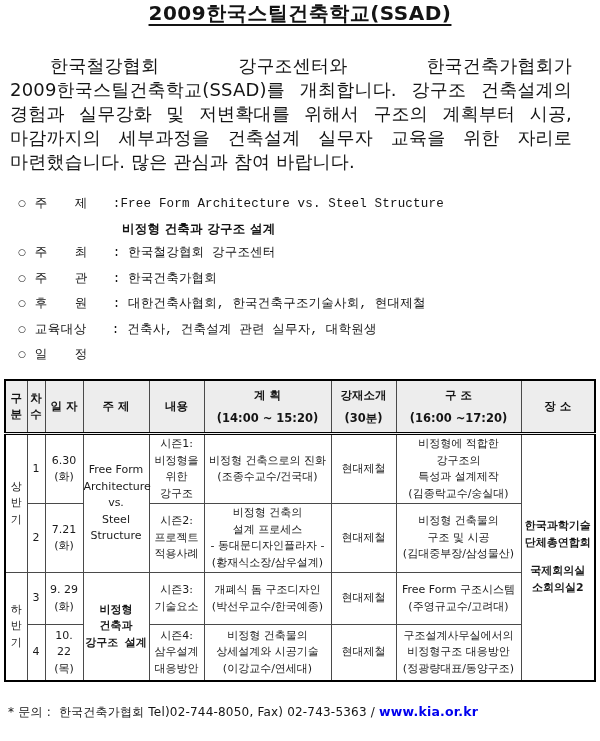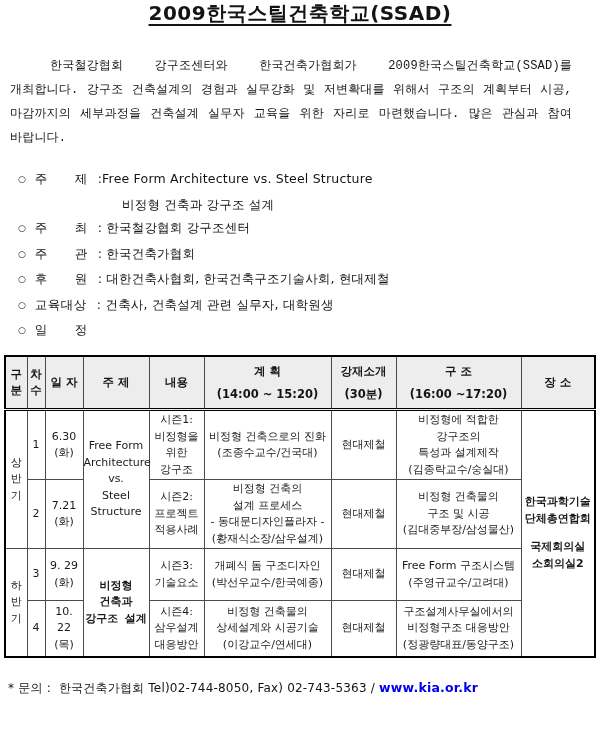--- a/index.html
+++ b/index.html
@@ -15,31 +15,31 @@
   .title-wrap { text-align: center; }
   .title {
     display: inline-block;
     font-size: 20px; font-weight: bold; letter-spacing: 0.5px;
     text-decoration: underline;
     text-underline-offset: 4px;
   }
 
   .intro {
     margin: 27px 28px 0 10px;
-    font-size: 12px; line-height: 24px;
+    font-size: 18px; line-height: 24px;
     text-align: justify; text-indent: 40px;
-    word-break: keep-all; letter-spacing: 0.2px; font-family: Liberation Mono, monospace;
+    word-break: keep-all; letter-spacing: 0.2px;
   }
 
   .info-list { margin: 17px 0 0 18px; font-size: 12.5px; }
   .info-item { display: flex; align-items: baseline; line-height: 23.5px; }
   .bullet { font-size: 9px; margin-right: 9px; position: relative; top: -1px; }
   .info-label { white-space: pre; letter-spacing: 0.5px; }
-  .info-value { white-space: pre; margin-left: 10px; letter-spacing: 0.2px; }
-  .info-cont { line-height: 23.5px; margin-left: 104px; letter-spacing: 0.2px; }
+  .info-value { white-space: pre; margin-left: 25px; letter-spacing: 0.2px; font-family: Liberation Mono, monospace; }
+  .info-cont { line-height: 23.5px; margin-left: 104px; letter-spacing: 0.2px; font-weight: bold; }
 
   table.sched {
     width: 590px; margin: 11px auto 0;
     border-collapse: collapse; table-layout: fixed;
     border: 2px solid #000;
   }
   .sched th, .sched td {
     border: 1px solid #4a4a4a;
     text-align: center; vertical-align: middle;
     padding: 1px 0; word-break: keep-all;

